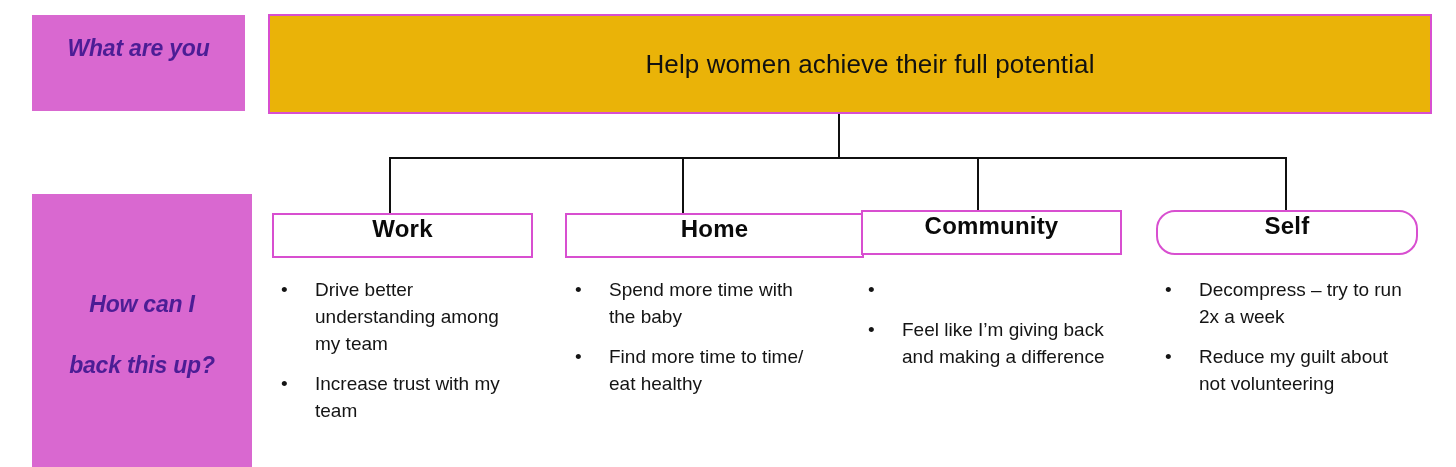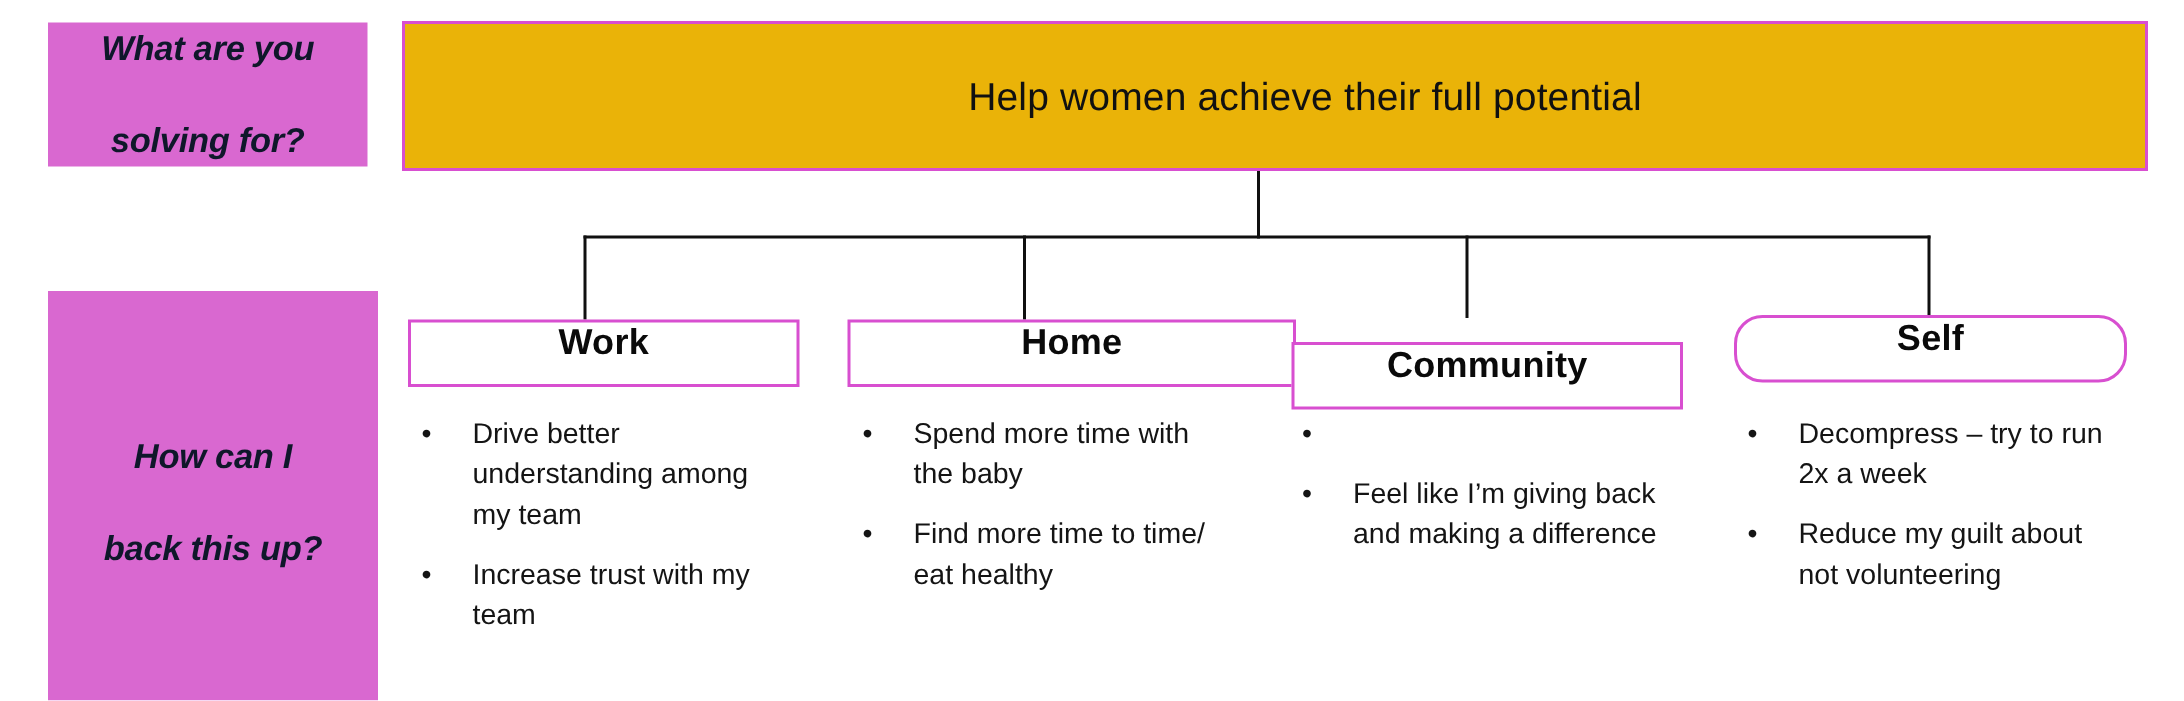--- a/index.html
+++ b/index.html
@@ -16,21 +16,21 @@
     width: 1456px;
     height: 467px;
     background: #ffffff;
     overflow: hidden;
   }
 
   
   .pink-block {
     position: absolute;
     background: #D968D0;
-    color: #0f172a;
+    color: #4c1d95;
     font-style: italic;
     font-weight: bold;
     text-align: center;
     display: flex;
     align-items: center;
     justify-content: center;
     line-height: 1.32;
     letter-spacing: -0.2px;
   }
   #q1 {
@@ -122,21 +122,21 @@
     flex: 1 1 auto;
     white-space: pre-wrap;
   }
 </style>
 </head>
 <body>
 
 <div id="canvas">
 
   <div id="q1" class="pink-block">
-    <span><span>What are you</span><br><span>solving for?</span></span>
+    <span><span>What are you</span><br></span>
   </div>
 
   <div id="q2" class="pink-block">
     <span><span>How can I</span><br><span>back this up?</span></span>
   </div>
 
   <div id="goal-box">
     <div class="goal-text">Help women achieve their full potential</div>
   </div>
 
@@ -146,21 +146,21 @@
   <div class="line v" style="left:682px; top:157px; height:57px;"></div>
   <div class="line v" style="left:977px; top:157px; height:55px;"></div>
   <div class="line v" style="left:1285px; top:157px; height:55px;"></div>
 
   <div class="cat-box" style="left:272px; top:213px; width:261px;">
     <div class="cat-label">Work</div>
   </div>
   <div class="cat-box" style="left:565px; top:213px; width:299px;">
     <div class="cat-label">Home</div>
   </div>
-  <div class="cat-box" style="left:861px; top:210px; width:261px;margin-top:18px;">
+  <div class="cat-box" style="left:861px; top:210px; width:261px;">
     <div class="cat-label">Community</div>
   </div>
   <div class="cat-box" style="left:1156px; top:210px; width:262px;border-radius:19px;">
     <div class="cat-label">Self</div>
   </div>
 
   <div class="bullet-list" style="left:281px; top:277px; width:240px;">
     <div class="bullet-item">
       <span class="bullet-dot">•</span>
       <span class="bullet-text">Drive better understanding among  my team</span>

